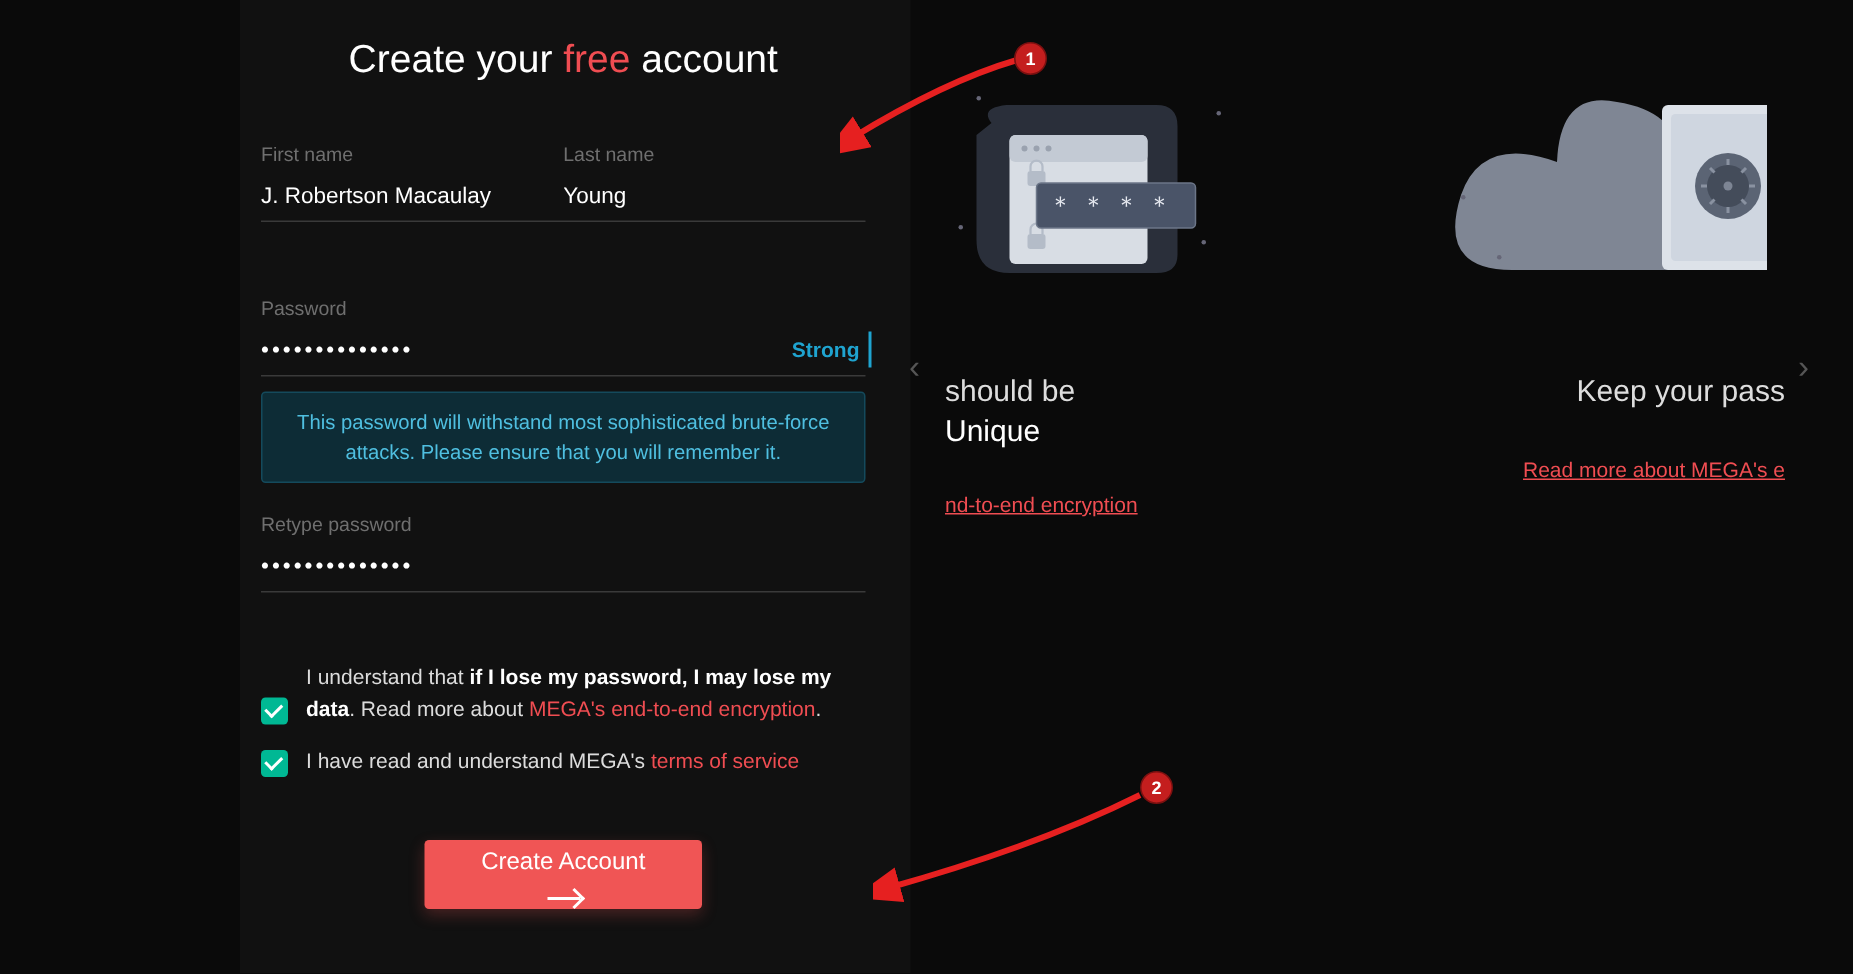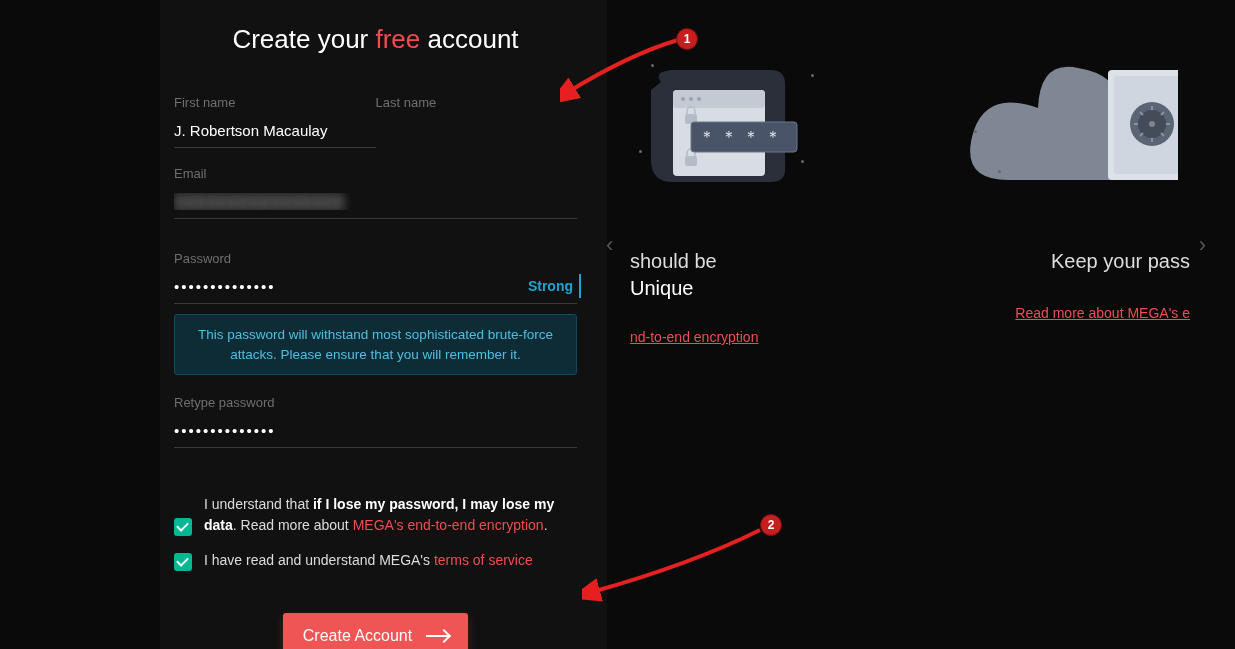--- a/index.html
+++ b/index.html
@@ -115,20 +115,21 @@
     height: 46px;
     background: #f05555;
     color: #fff;
     font-size: 16px;
     font-weight: 500;
     border: none;
     border-radius: 3px;
     cursor: pointer;
     margin: 42px auto 12px auto;
     box-shadow: 0 4px 10px rgba(240,85,85,0.25);
+    flex-direction: column;
   }
   .arrow-right {
     width: 22px; height: 2px; background: #fff; position: relative;
   }
   .arrow-right::after {
     content: ""; position: absolute; right: -1px; top: -4px;
     border: solid #fff; border-width: 0 2px 2px 0; padding: 4px;
     transform: rotate(-45deg);
   }
 
@@ -208,27 +209,24 @@
     <span>Create your </span><span class="free">free</span><span> account</span>
   </h1>
 
   <div class="row">
     <div class="field">
       <span class="label">First name</span>
       <input class="input" value="J. Robertson Macaulay" style="">
     </div>
     <div class="field">
       <span class="label">Last name</span>
-    </div>
-  </div>
-
-  <div class="field">
-    <span class="label">Email</span>
-    <input class="input blur" value="████████████████" style="">
-  </div>
+      <input class="input" value="Young" style="">
+    </div>
+  </div>
+
 
   <div class="field pw-wrap">
     <span class="label">Password</span>
     <input class="input" type="password" style="letter-spacing: 2px;" value="••••••••••••••">
     <span class="strength">Strong</span>
     <span class="strength-bar"></span>
   </div>
 
   <div class="tip-box">This password will withstand most sophisticated brute-force attacks. Please ensure that you will remember it.</div>
 

